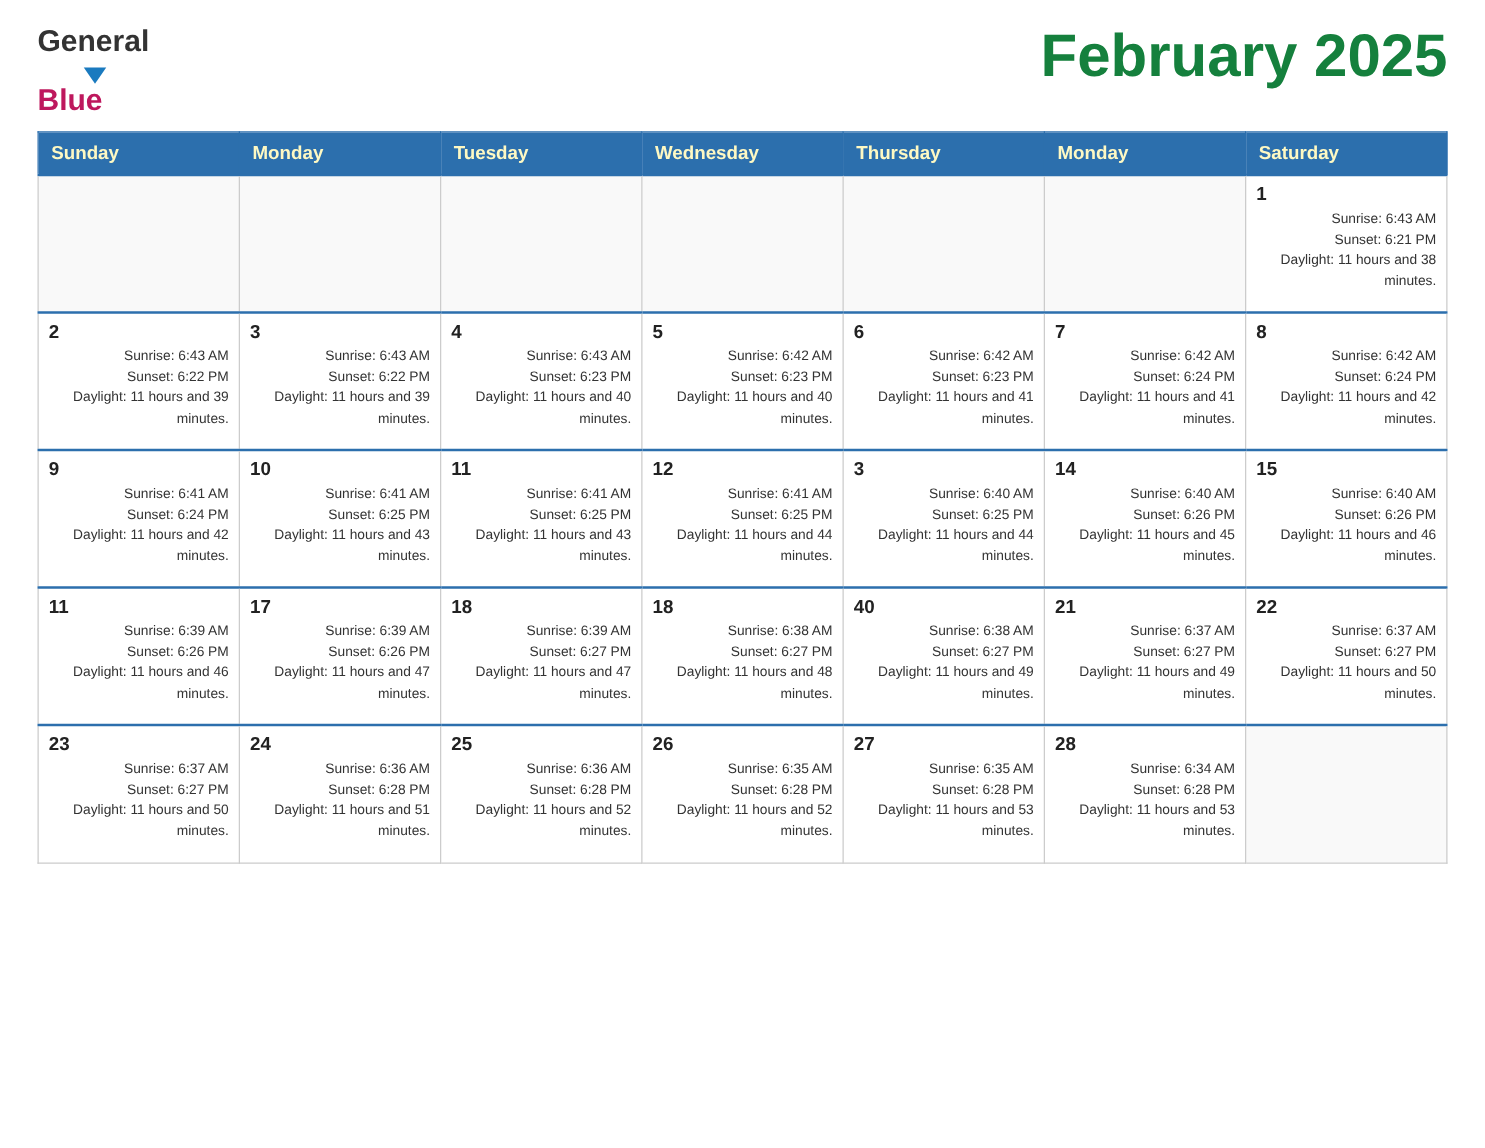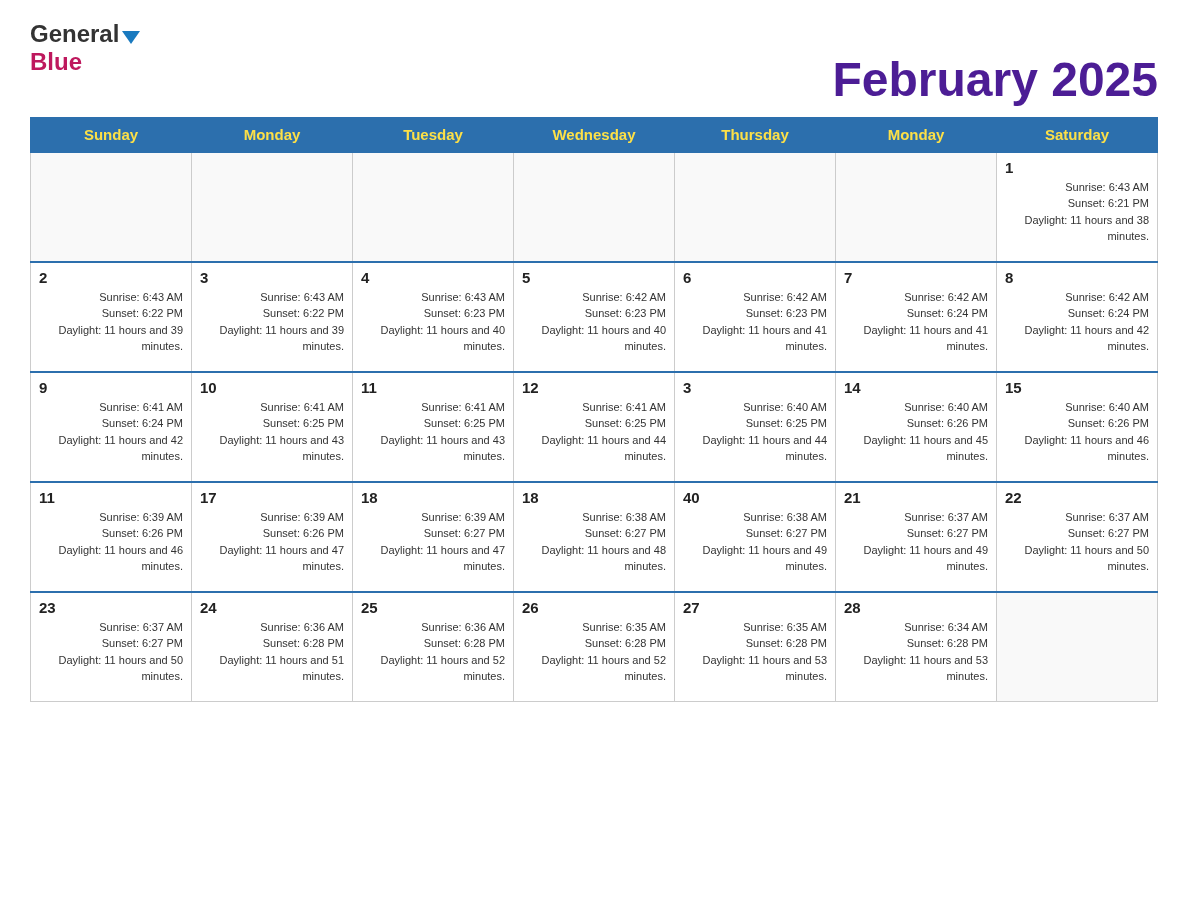--- a/index.html
+++ b/index.html
@@ -18,48 +18,48 @@
       margin-bottom: 10px;
     }
     .logo {
       display: flex;
       flex-direction: column;
       align-items: flex-start;
     }
     .logo-line {
       display: flex;
       align-items: center;
+      flex-direction: column;
     }
     .title-block {
       text-align: right;
     }
     .month-title {
       font-size: 48px;
       font-weight: bold;
-      color: #4c1d95;
+      color: #15803d;
       line-height: 1.1;
-      margin-top: 34px;
     }
     .location-title {
       font-size: 20px;
       color: #444;
       margin-top: 4px;
     }
     .calendar {
       width: 100%;
       border-collapse: collapse;
       margin-top: 10px;
     }
     .calendar th {
       background-color: #2c6fad;
-      color: #fde047;
+      color: #fef9c3;
       font-size: 15px;
       font-weight: bold;
       padding: 8px 10px;
-      text-align: center;
+      text-align: left;
       border: 1px solid #2c6fad;
     }
     .calendar td {
       border: 1px solid #ccc;
       vertical-align: top;
       padding: 6px 8px;
       width: calc(100% / 7);
       min-height: 110px;
       height: 110px;
     }

